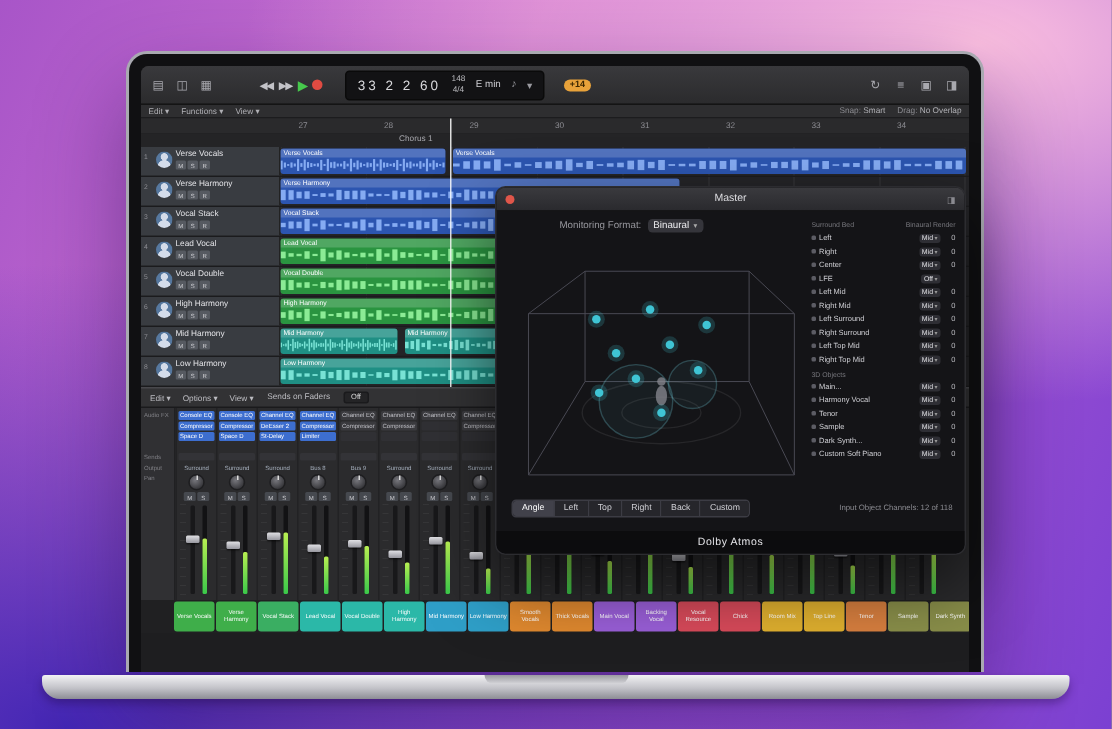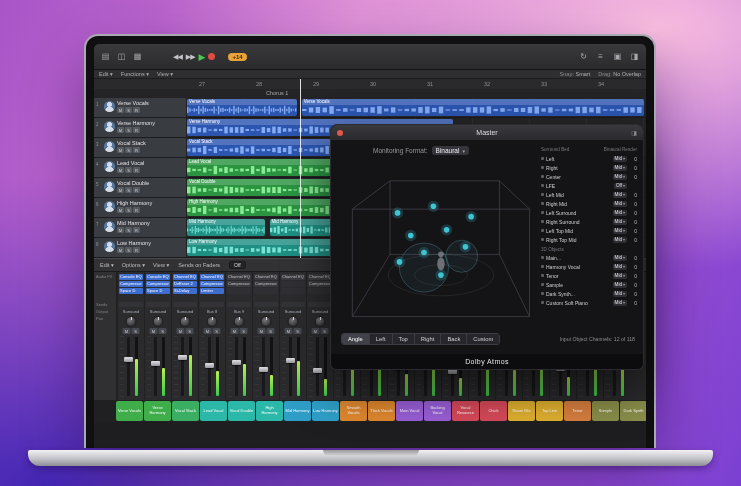--- a/index.html
+++ b/index.html
@@ -158,20 +158,27 @@
     <div class="lp-toolbar">
       <span class="tb-icon">▤</span>
       <span class="tb-icon">◫</span>
       <span class="tb-icon">▦</span>
       <div class="tp-group">
         <span class="tp">◀◀</span>
         <span class="tp">▶▶</span>
         <span class="tp tp-play">▶</span>
         <span class="tp-rec"></span>
       </div>
+      <div class="lcd">
+        <span class="lcd-pos">33 2 2 60</span>
+        <span class="lcd-sub"><span>148</span><br><span>4/4</span></span>
+        <span class="lcd-key">E min</span>
+        <span class="lcd-note">♪</span>
+        <span class="lcd-note">▾</span>
+      </div>
       <span class="badge">+14</span>
       <div class="tb-right">
         <span class="tb-icon">↻</span>
         <span class="tb-icon">≡</span>
         <span class="tb-icon">▣</span>
         <span class="tb-icon">◨</span>
       </div>
     </div>
 
     <div class="lp-menurow">

